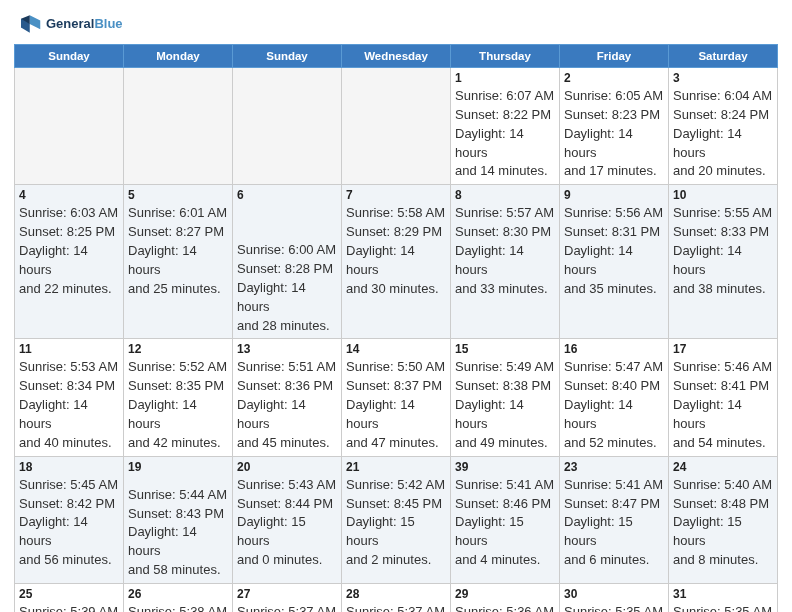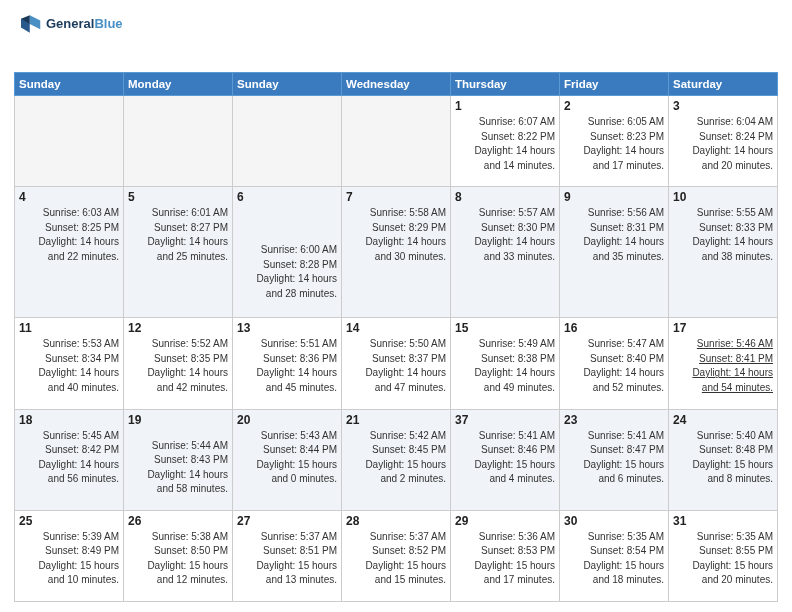--- a/index.html
+++ b/index.html
@@ -9,21 +9,20 @@
       font-family: Arial, Helvetica, sans-serif;
       background: #fff;
       overflow: hidden;
     }
     .page {
       width: 792px;
       height: 612px;
       padding: 10px 14px 10px 14px;
       display: flex;
       flex-direction: column;
-      gap: 28px;
     }
     .header {
       display: flex;
       justify-content: space-between;
       align-items: flex-start;
       margin-bottom: 6px;
     }
     .logo {
       display: flex;
       align-items: center;
@@ -62,21 +61,21 @@
       border-collapse: collapse;
       width: 100%;
       table-layout: fixed;
     }
     .calendar th {
       background: #3a7abf;
       color: #fff;
       font-size: 11.5px;
       font-weight: bold;
       padding: 5px 4px;
-      text-align: left;
+      text-align: center;
       border: 1px solid #5a9ad4;
     }
     .calendar td {
       border: 1px solid #ccc;
       vertical-align: top;
       padding: 3px 4px;
       font-size: 9.5px;
       color: #222;
       background: #fff;
       height: 82px;
@@ -88,24 +87,23 @@
       background: #f0f4f8;
     }
     .day-number {
       font-size: 12px;
       font-weight: bold;
       color: #222;
       display: block;
       margin-bottom: 2px;
     }
     .day-info {
-      font-size: 10px;
+      font-size: 13px;
       color: #333;
       line-height: 1.45;
-      text-align: right;
     }
   </style>
 </head>
 <body>
 
 <div class="page">
   <div class="header">
     <div class="logo">
       <svg class="logo-icon" viewBox="0 0 32 32">
         <rect x="0" y="0" width="32" height="32" rx="2" fill="white"></rect>
@@ -252,21 +250,21 @@
           </td>
           <td>
             <span class="day-number">16</span>
             <div class="day-info" style="white-space: pre-line;">Sunrise: 5:47 AM
 Sunset: 8:40 PM
 Daylight: 14 hours
 and 52 minutes.</div>
           </td>
           <td>
             <span class="day-number">17</span>
-            <div class="day-info" style="white-space: pre-line; text-decoration: underline;">Sunrise: 5:46 AM
+            <div class="day-info" style="white-space: pre-line;">Sunrise: 5:46 AM
 Sunset: 8:41 PM
 Daylight: 14 hours
 and 54 minutes.</div>
           </td>
         </tr>
         <tr>
           <td>
             <span class="day-number">18</span>
             <div class="day-info" style="white-space: pre-line;">Sunrise: 5:45 AM
 Sunset: 8:42 PM
@@ -288,21 +286,21 @@
 and 0 minutes.</div>
           </td>
           <td>
             <span class="day-number">21</span>
             <div class="day-info" style="white-space: pre-line;">Sunrise: 5:42 AM
 Sunset: 8:45 PM
 Daylight: 15 hours
 and 2 minutes.</div>
           </td>
           <td>
-            <span class="day-number">37</span>
+            <span class="day-number">39</span>
             <div class="day-info" style="white-space: pre-line;">Sunrise: 5:41 AM
 Sunset: 8:46 PM
 Daylight: 15 hours
 and 4 minutes.</div>
           </td>
           <td>
             <span class="day-number">23</span>
             <div class="day-info" style="white-space: pre-line;">Sunrise: 5:41 AM
 Sunset: 8:47 PM
 Daylight: 15 hours

